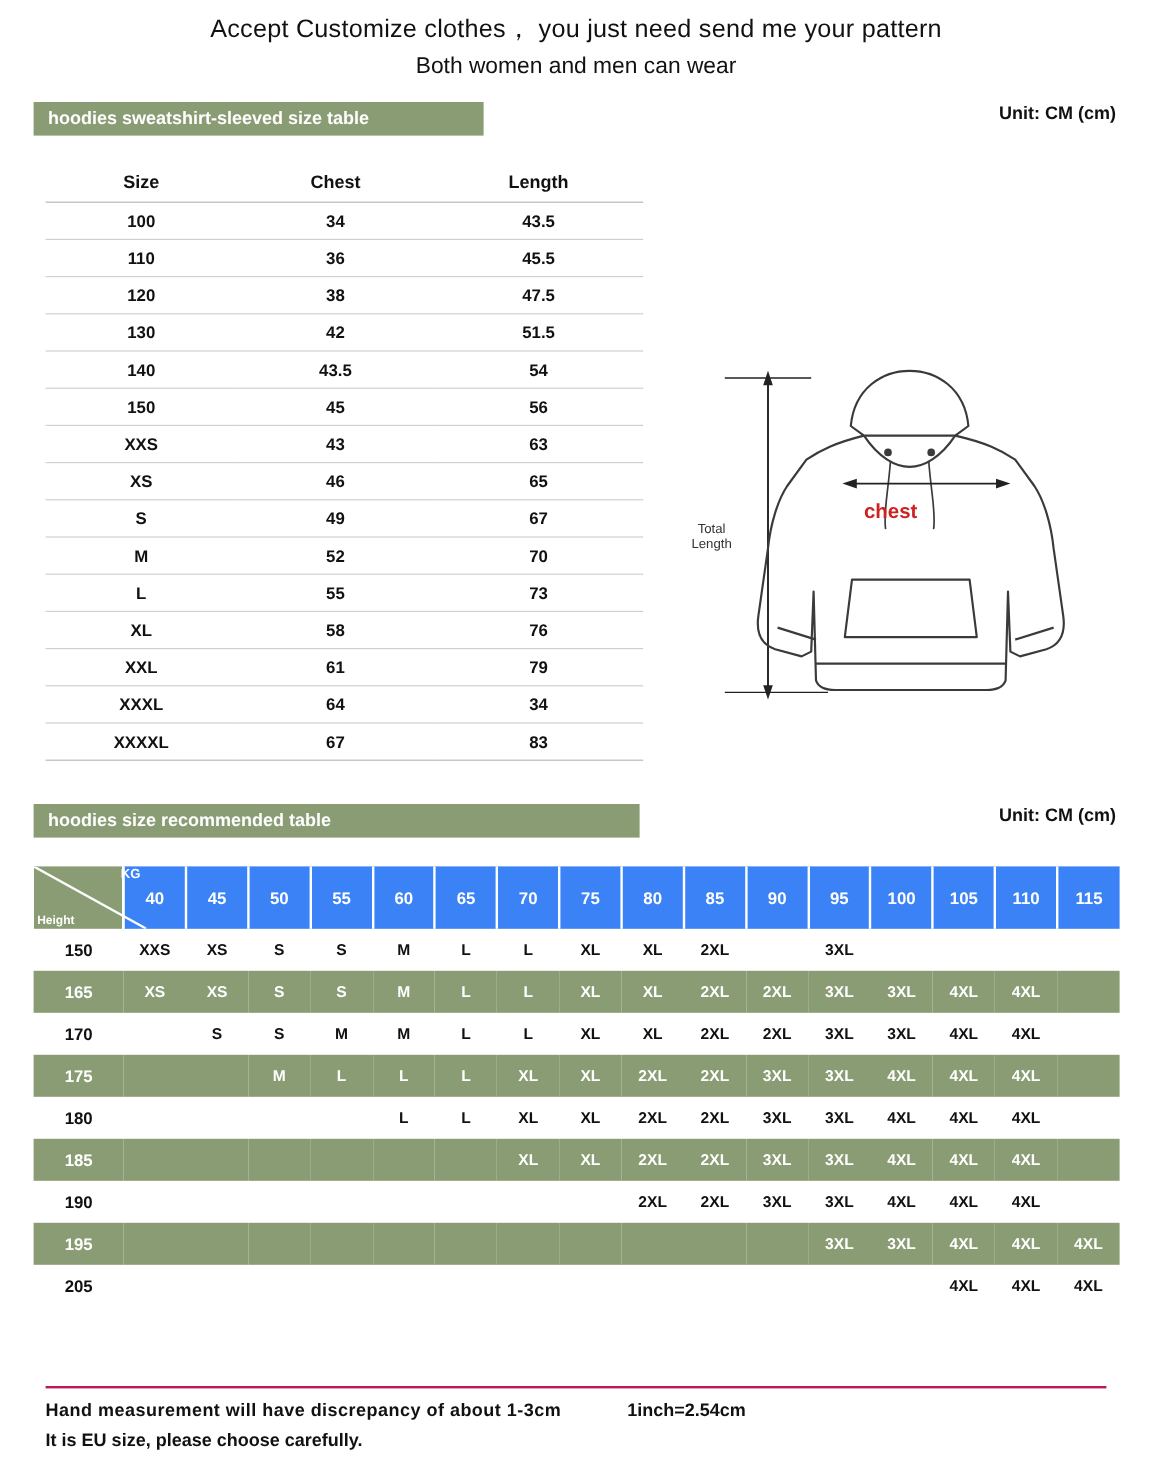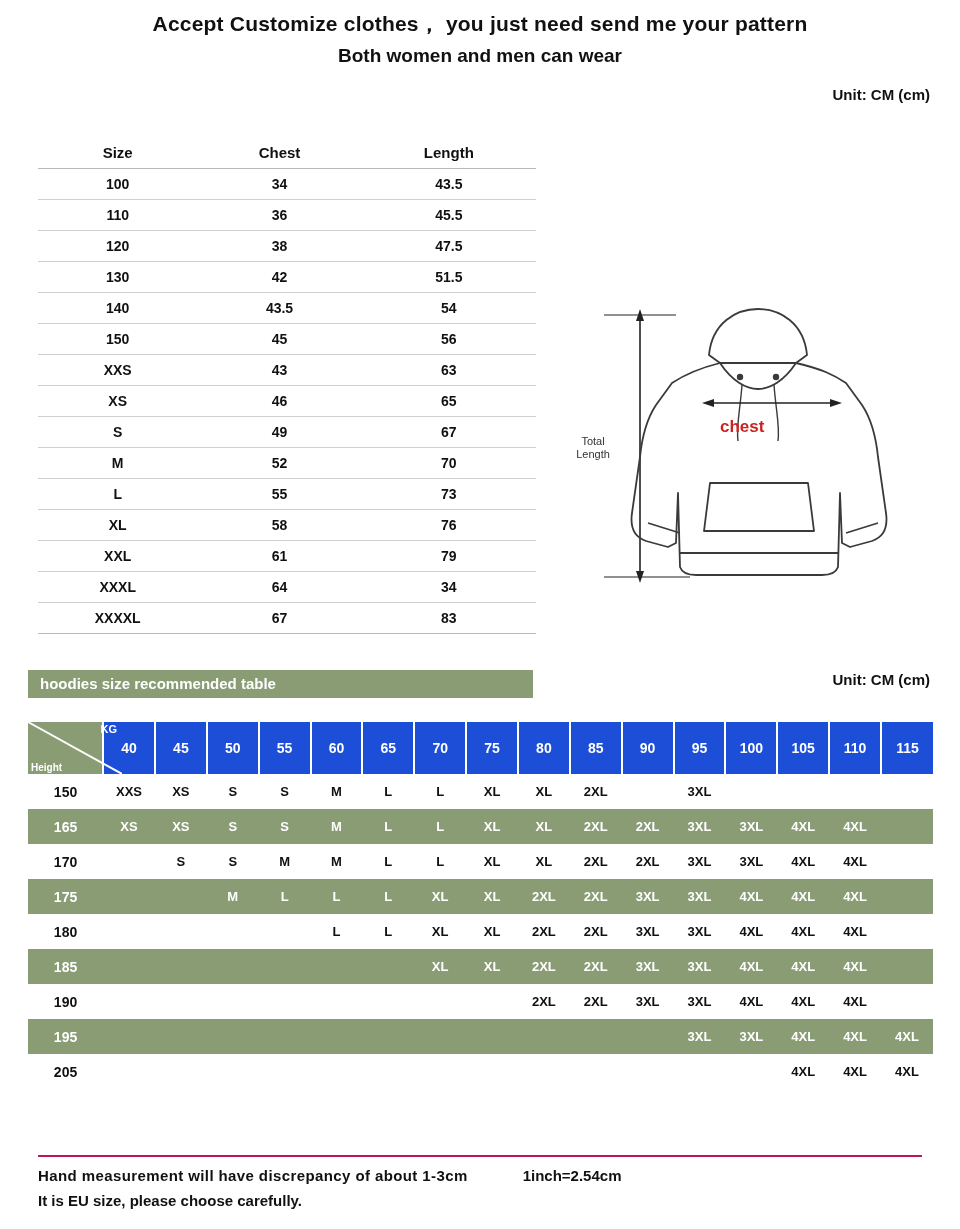--- a/index.html
+++ b/index.html
@@ -18,21 +18,21 @@
   .page {
     position: relative;
     width: 960px;
     height: 1229px;
   }
 
   
   .heading {
     text-align: center;
     padding-top: 10px;
-    font-weight: bold;
+    font-weight: normal;
   }
   .heading .line1 {
     font-size: 21px;
     letter-spacing: 0.2px;
     color: #111;
   }
   .heading .line2 {
     font-size: 19px;
     margin-top: 7px;
     color: #111;
@@ -122,21 +122,21 @@
   }
   table.rec-table td, table.rec-table th {
     text-align: center;
     font-size: 13px;
     font-weight: bold;
     height: 35px;
     padding: 0;
     color: #111;
   }
   table.rec-table thead th {
-    background: #1d4ed8;
+    background: #3b82f6;
     color: #ffffff;
     font-size: 14px;
     border-right: 2px solid #ffffff;
     height: 36px;
   }
   table.rec-table thead th:last-child { border-right: none; }
   table.rec-table thead th.corner {
     background: #8a9c74;
     position: relative;
     padding: 0;
@@ -206,20 +206,21 @@
 <body>
 
 <div class="page">
 
   <div class="heading">
     <div class="line1">Accept Customize clothes， you just need send me your pattern</div>
     <div class="line2">Both women and men can wear</div>
   </div>
 
   <div class="banner-row" style="margin-top:18px;">
+    <div class="banner b1">hoodies sweatshirt-sleeved size table</div>
     <div class="unit">Unit: CM (cm)</div>
   </div>
 
   <div class="size-table-wrap">
     <table class="size-table">
       <thead>
         <tr>
           <th>Size</th>
           <th>Chest</th>
           <th>Length</th>

